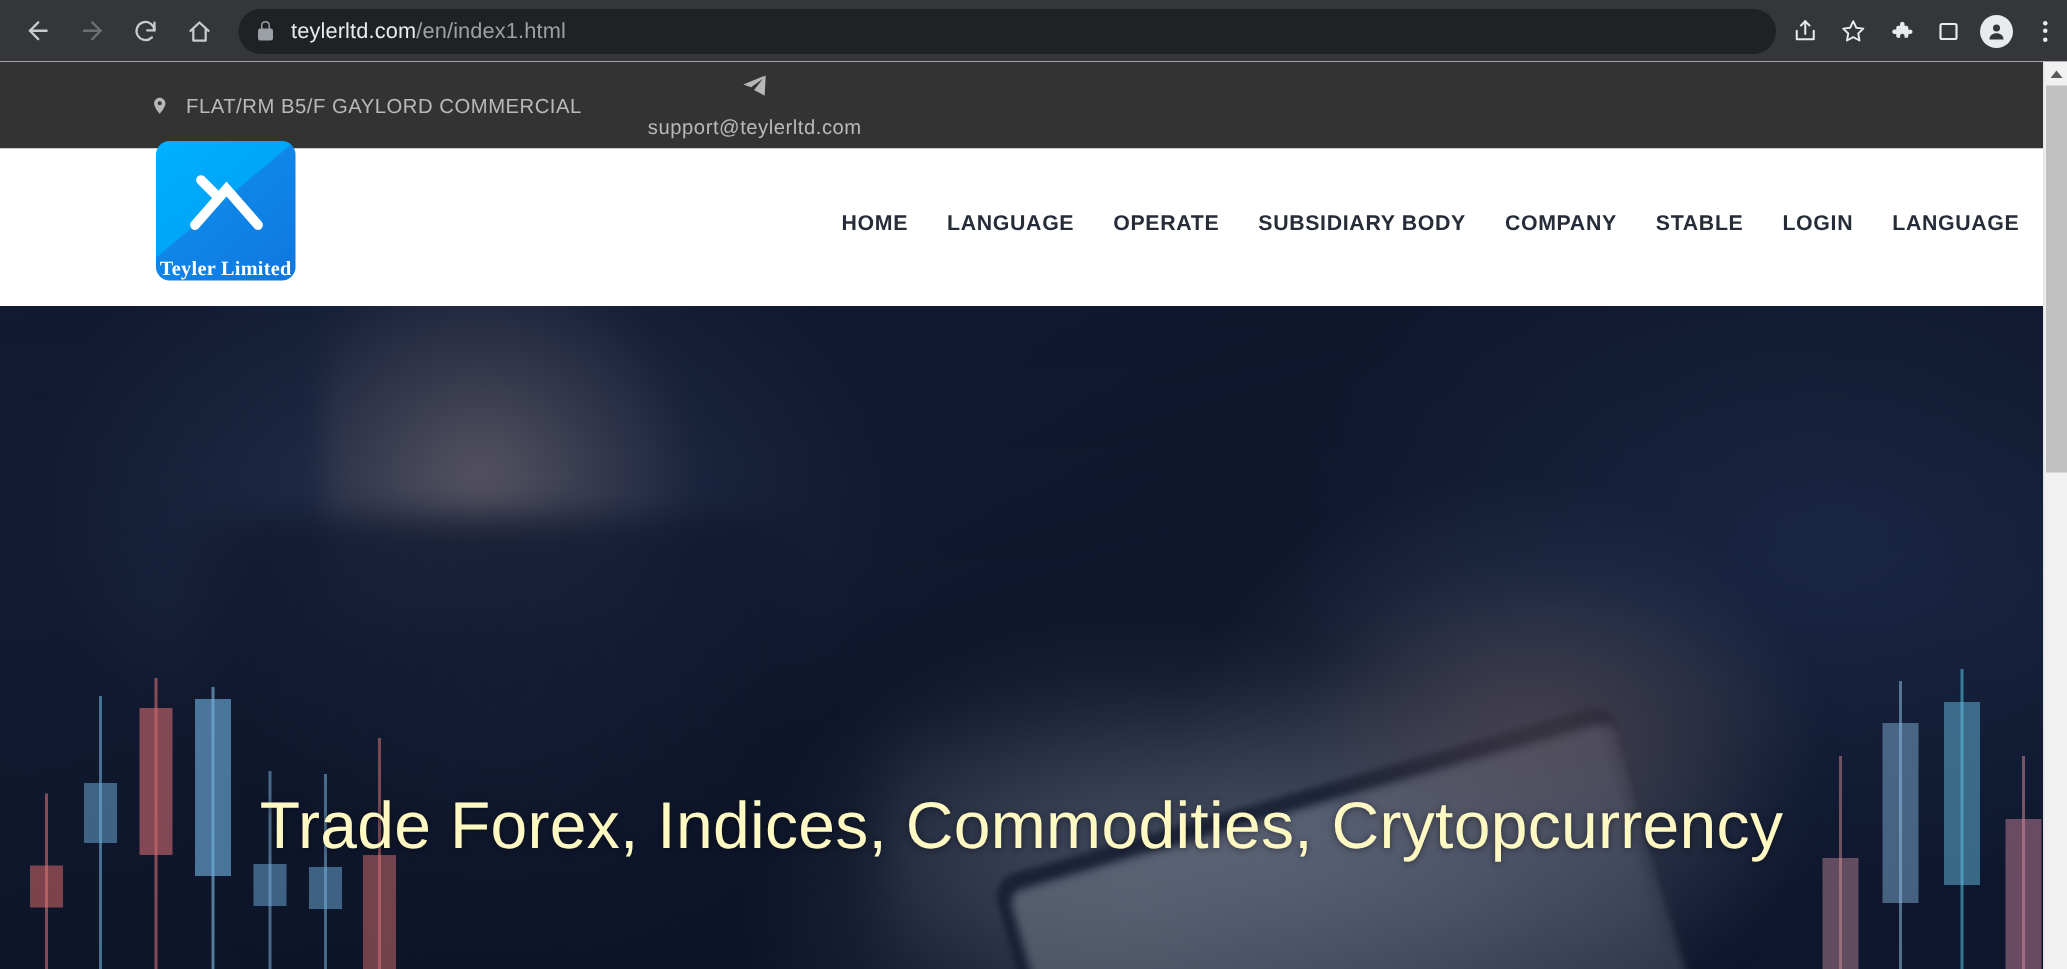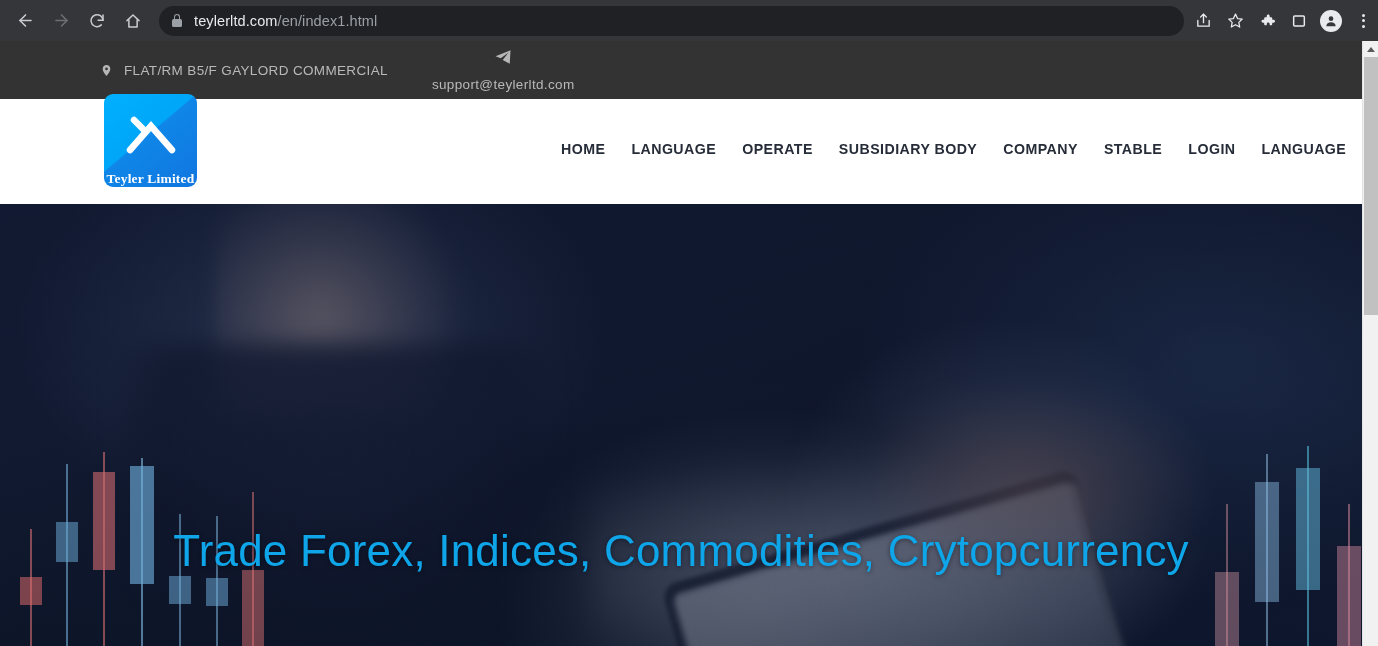--- a/index.html
+++ b/index.html
@@ -156,21 +156,21 @@
     background:linear-gradient(180deg, rgba(14,22,44,.62) 0%, rgba(16,24,48,.5) 45%, rgba(12,20,40,.58) 100%);
   }
   .candles{ position:absolute; inset:0; }
   .candle{ position:absolute; }
   .candle .wick{ position:absolute; left:50%; transform:translateX(-50%); width:2px; }
   .candle .body{ position:absolute; left:0; width:100%; }
 
   .hero-content{ position:absolute; inset:0; }
   .hero-title{
     position:absolute; left:0; right:0; top:322px; text-align:center;
-    color:#0ea5e9; font-size:44px; font-weight:normal; letter-spacing:.2px;
+    color:#fef9c3; font-size:44px; font-weight:normal; letter-spacing:.2px;
     text-shadow:0 1px 5px rgba(0,0,0,.45);
     white-space:nowrap;
   }
   .hero-sub{
     position:absolute; left:110px; width:1145px; top:365px;
     text-align:center; color:#30e0f5; font-size:17.5px; letter-spacing:.35px;
     line-height:38px;
   }
 
   

